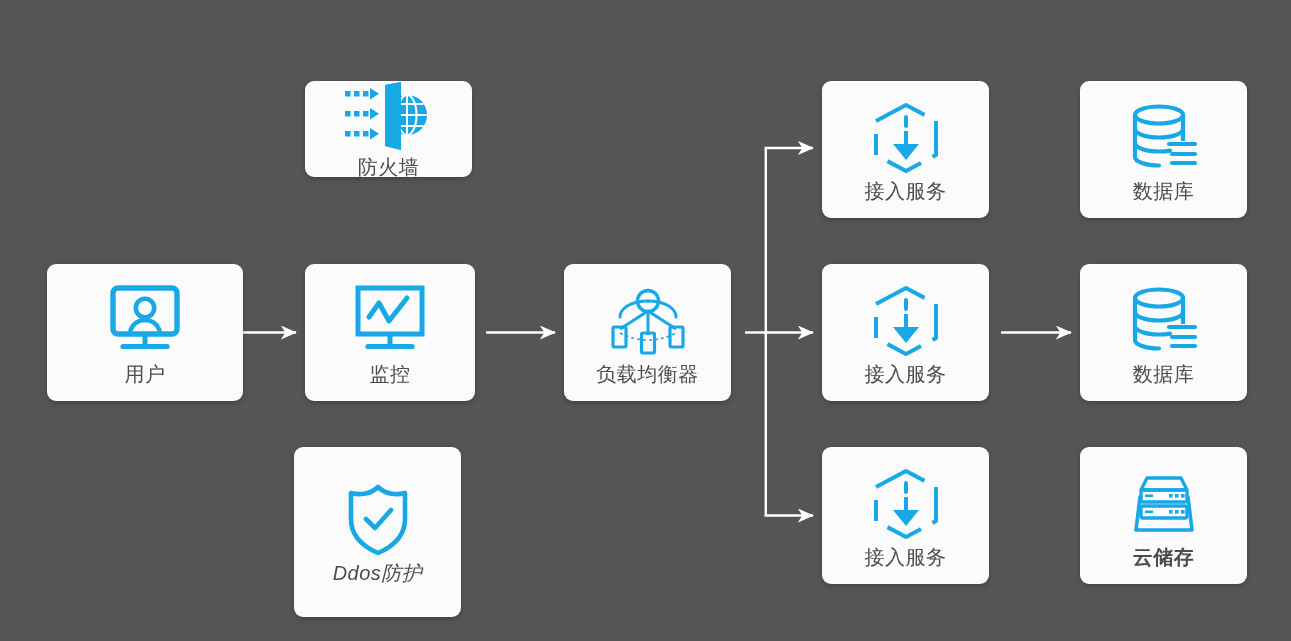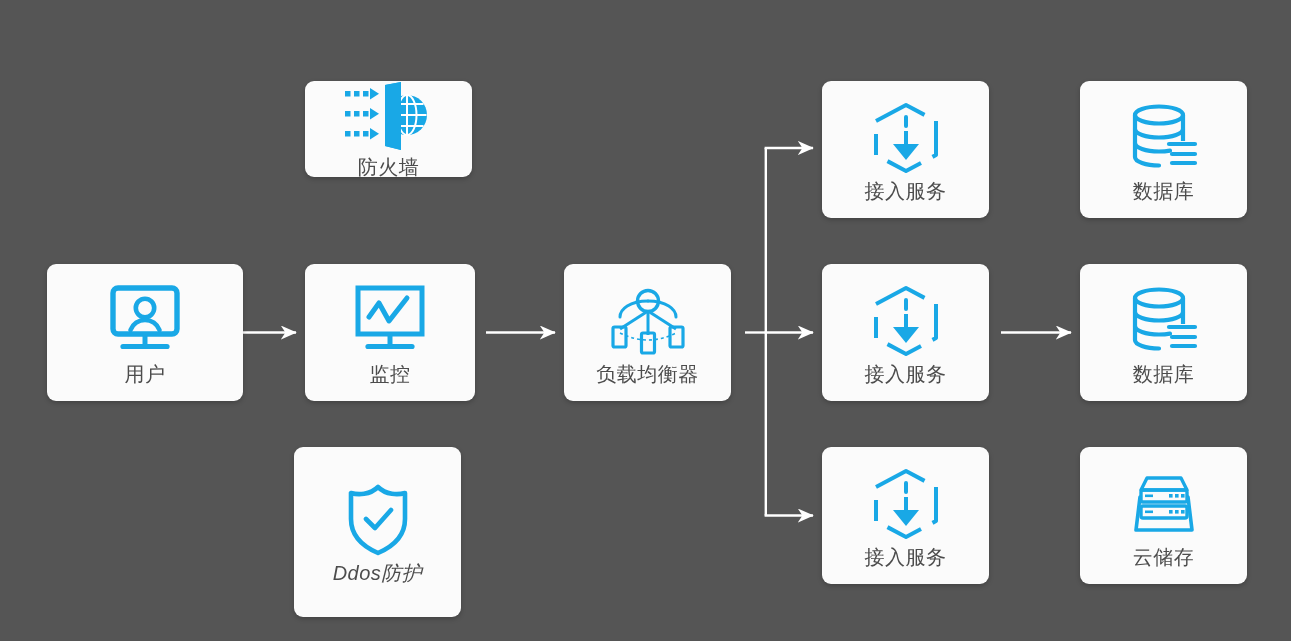--- a/index.html
+++ b/index.html
@@ -227,21 +227,21 @@
         <path d="M 9 27 C 9 31.7 19.7 35.5 33 35.5 C 46.3 35.5 57 31.7 57 27" fill="none" stroke="#19a8e6" stroke-width="4.2" stroke-linecap="round"></path>
         <path d="M 9 41 C 9 45.7 19.7 49.5 33 49.5 C 37 49.5 40.7 49.2 44 48.6" fill="none" stroke="#19a8e6" stroke-width="4.2" stroke-linecap="round"></path>
         <line x1="43" y1="42" x2="69" y2="42" stroke="#19a8e6" stroke-width="4.2" stroke-linecap="round"></line>
         <line x1="46" y1="52" x2="69" y2="52" stroke="#19a8e6" stroke-width="4.2" stroke-linecap="round"></line>
         <line x1="46" y1="61" x2="69" y2="61" stroke="#19a8e6" stroke-width="4.2" stroke-linecap="round"></line>
       </svg>
     </div>
     <div class="card-label">数据库</div>
   </div>
 
-  <div class="card" style="left:1080px; top:447px; width:167px; height:137px;">
+  <div class="card" style="left:1080px; top:447px; width:167px; height:137px;font-weight:bold;">
     <div class="icon-wrap">
       <svg width="84" height="72" viewBox="0 0 84 72">
         <path d="M 18 29 L 14 62 L 70 62 L 66 29" fill="none" stroke="#19a8e6" stroke-width="3.6" stroke-linejoin="round" stroke-linecap="round"></path>
         <path d="M 25 10 L 59 10 L 65 22 L 19 22 Z" fill="none" stroke="#19a8e6" stroke-width="3.4" stroke-linejoin="round"></path>
         <rect x="19" y="22" width="46" height="12" rx="2" fill="none" stroke="#19a8e6" stroke-width="3.4"></rect>
         <rect x="19" y="38" width="46" height="12" rx="2" fill="none" stroke="#19a8e6" stroke-width="3.4"></rect>
         <g fill="#19a8e6">
           <rect x="47" y="26" width="3.6" height="3.6"></rect>
           <rect x="53" y="26" width="3.6" height="3.6"></rect>
           <rect x="59" y="26" width="3.6" height="3.6"></rect>

